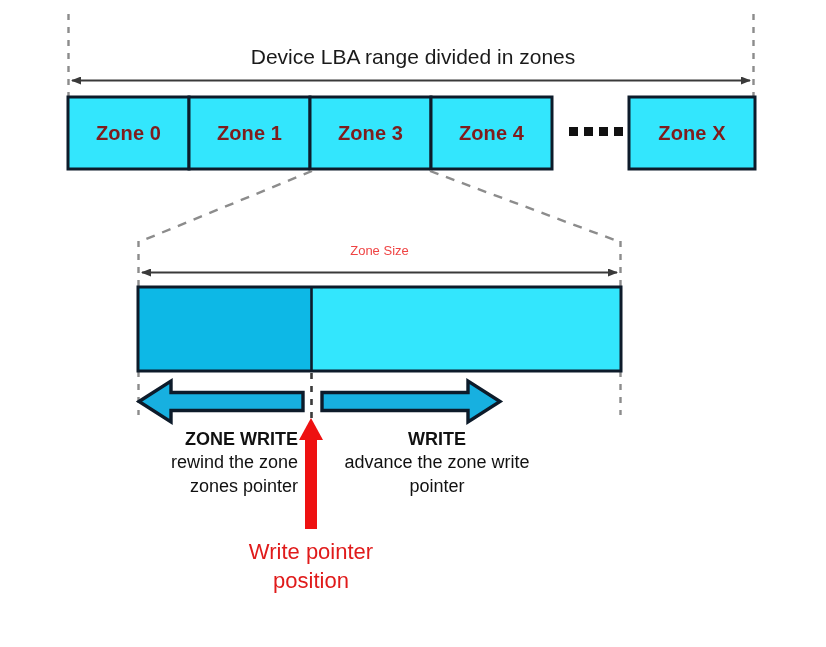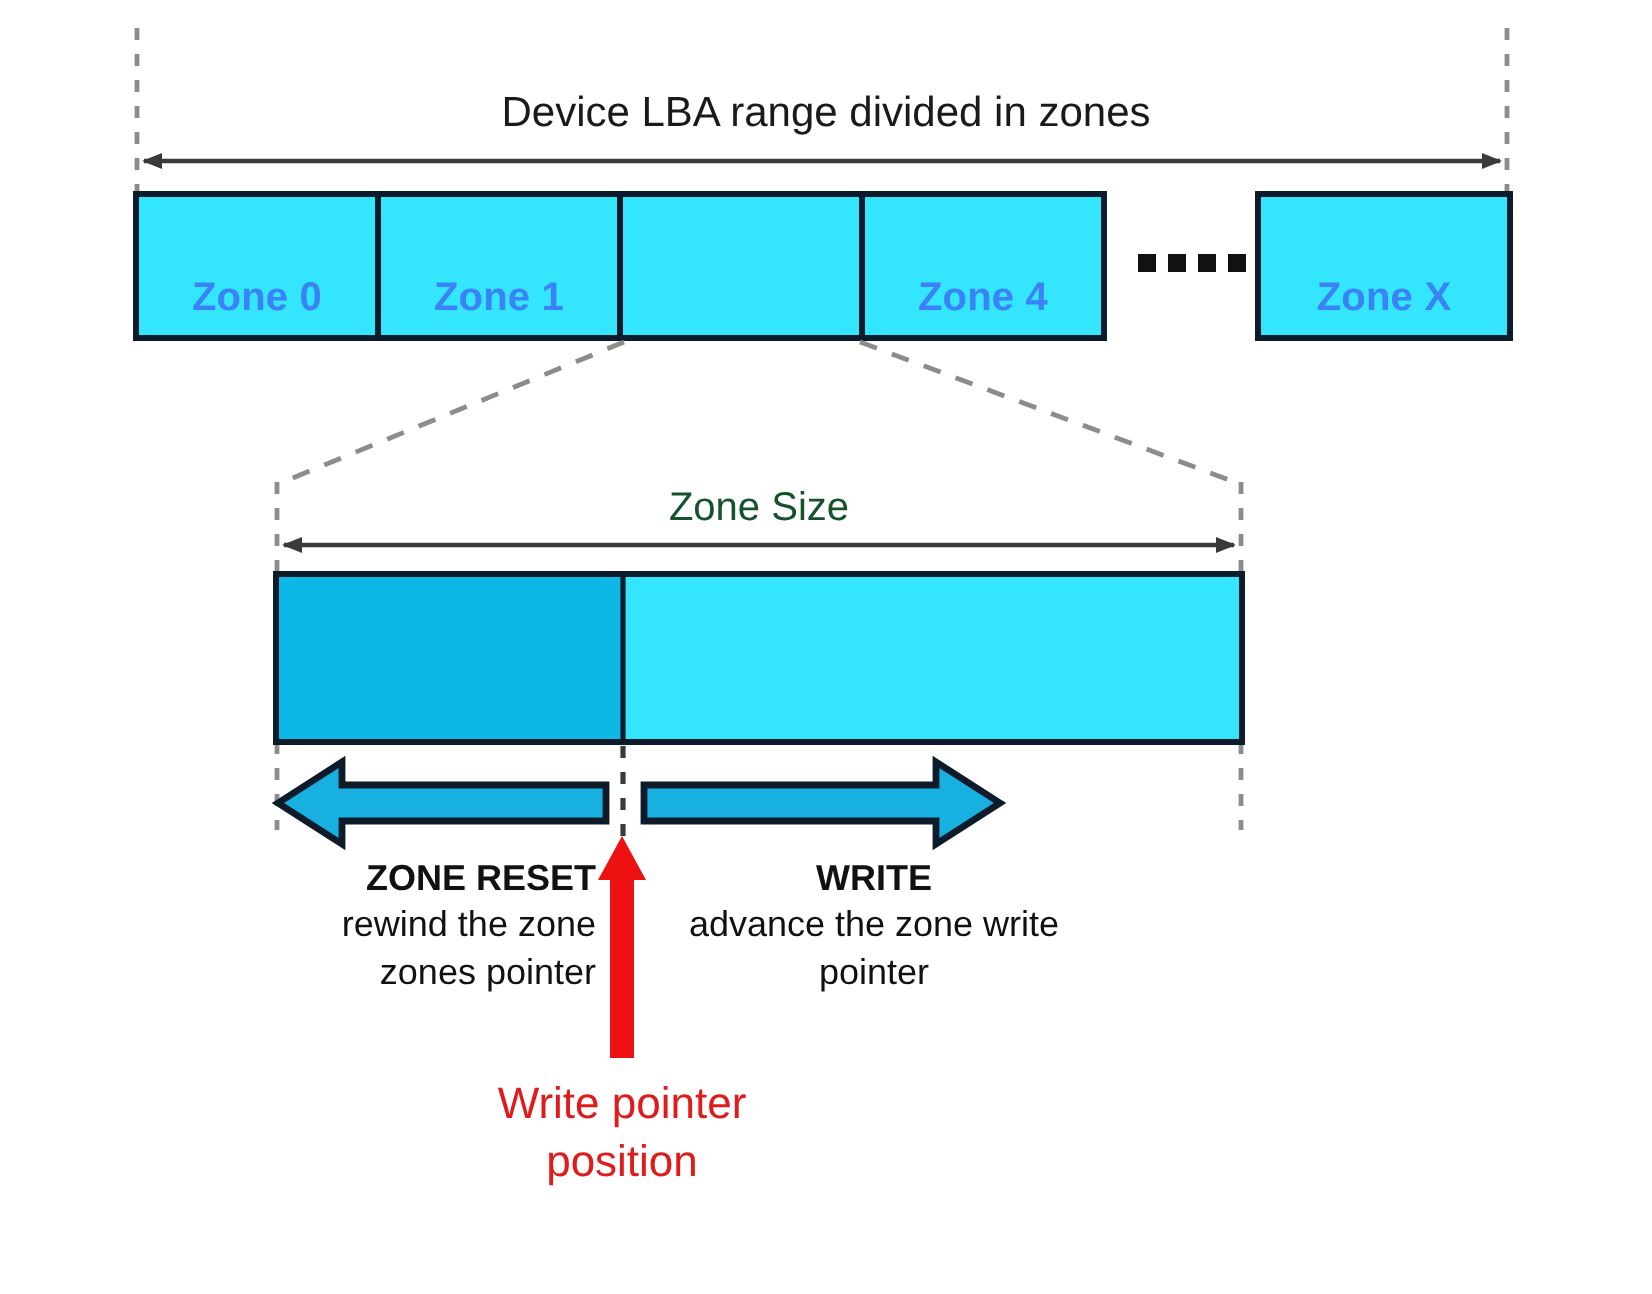--- a/index.html
+++ b/index.html
@@ -40,32 +40,31 @@
     font-size: 21px;
     color: #1a1a1a;
   }
   .zone-label {
     position: absolute;
     display: flex;
     align-items: center;
     justify-content: center;
     font-size: 20px;
     font-weight: bold;
-    color: #3b82f6;
+    color: #7f1d1d;
     letter-spacing: 0.1px;
-    margin-top: 16px;
   }
   
   #zone-size-title {
     left: 138px;
     top: 243px;
     width: 483px;
     text-align: center;
-    font-size: 20px;
-    color: #14532d;
+    font-size: 13px;
+    color: #ef4444;
   }
   .caption {
     position: absolute;
     font-size: 18px;
     color: #111111;
     line-height: 1.30;
   }
   .caption .head {
     font-weight: bold;
     display: block;
@@ -160,27 +159,28 @@
     <g>
       <rect x="305" y="437" width="12" height="92" fill="#ee1111"></rect>
       <path d="M 311,418 L 323,440 L 299,440 Z" fill="#ee1111"></path>
     </g>
   </svg>
 
   <div class="txt" id="lba-title">Device LBA range divided in zones</div>
 
   <div class="zone-label" style="left:68px; top:97px; width:121px; height:72px;">Zone 0</div>
   <div class="zone-label" style="left:189px; top:97px; width:121px; height:72px;">Zone 1</div>
+  <div class="zone-label" style="left:310px; top:97px; width:121px; height:72px;">Zone 3</div>
   <div class="zone-label" style="left:431px; top:97px; width:121px; height:72px;">Zone 4</div>
   <div class="zone-label" style="left:629px; top:97px; width:126px; height:72px;">Zone X</div>
 
   <div class="txt" id="zone-size-title">Zone Size</div>
 
   <div class="caption" id="reset-caption">
-    <span class="head">ZONE RESET</span>
+    <span class="head">ZONE WRITE</span>
     <span class="body">rewind the zone
 zones pointer</span>
   </div>
 
   <div class="caption" id="write-caption">
     <span class="head">WRITE</span>
     <span class="body">advance the zone
 write pointer</span>
   </div>
 

